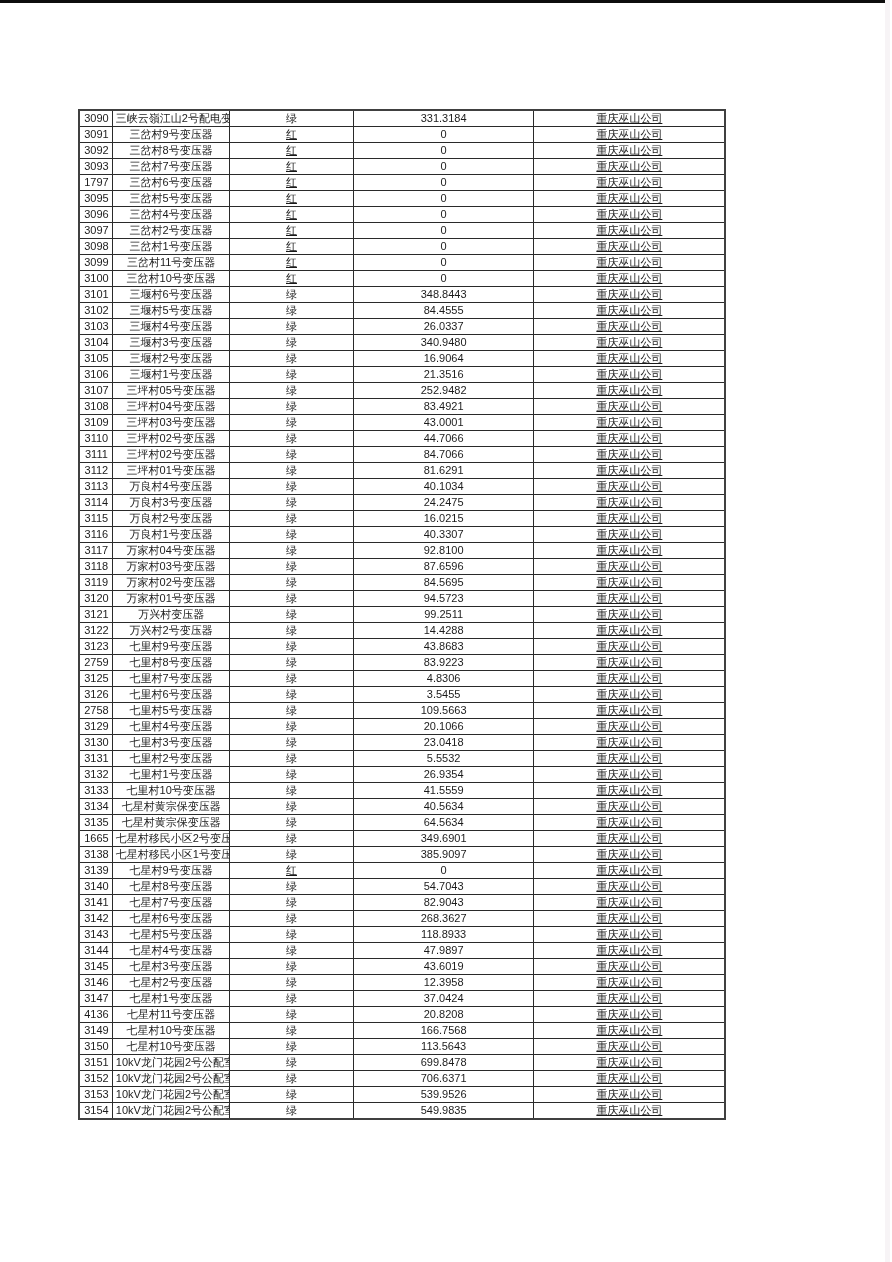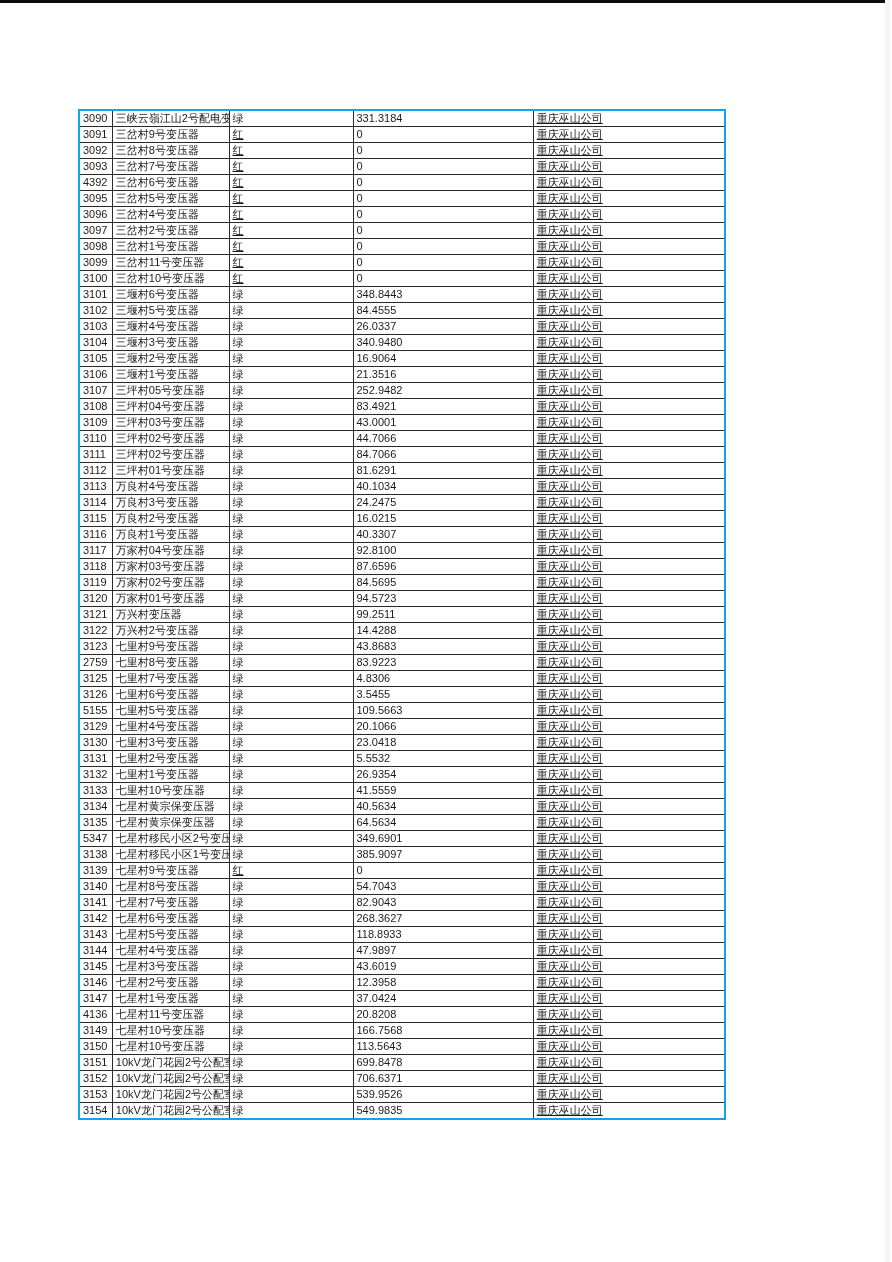--- a/index.html
+++ b/index.html
@@ -27,21 +27,22 @@
     width: 5px; height: 100%;
     background: #f7f4f6;
   }
   table.grid {
     position: absolute;
     left: 78px;
     top: 109px;
     width: 648px;
     border-collapse: collapse;
     table-layout: fixed;
-    border: 2px solid #0ea5e9;
+    border: 2px solid #404040;
+    text-align: center;
   }
   table.grid td {
     border: 1px solid #2a2a2a;
     height: 15px;
     padding: 0 2px 0 3px;
     font-size: 11px;
     line-height: 15px;
     color: #1b1b1b;
     white-space: nowrap;
     overflow: hidden;
@@ -92,21 +93,21 @@
           <td class="c-company u">重庆巫山公司</td>
         </tr>
         <tr>
           <td class="c-id">3093</td>
           <td class="c-name">三岔村7号变压器</td>
           <td class="c-status u">红</td>
           <td class="c-value">0</td>
           <td class="c-company u">重庆巫山公司</td>
         </tr>
         <tr>
-          <td class="c-id">4392</td>
+          <td class="c-id">1797</td>
           <td class="c-name">三岔村6号变压器</td>
           <td class="c-status u">红</td>
           <td class="c-value">0</td>
           <td class="c-company u">重庆巫山公司</td>
         </tr>
         <tr>
           <td class="c-id">3095</td>
           <td class="c-name">三岔村5号变压器</td>
           <td class="c-status u">红</td>
           <td class="c-value">0</td>
@@ -323,21 +324,21 @@
           <td class="c-company u">重庆巫山公司</td>
         </tr>
         <tr>
           <td class="c-id">3126</td>
           <td class="c-name">七里村6号变压器</td>
           <td class="c-status">绿</td>
           <td class="c-value">3.5455</td>
           <td class="c-company u">重庆巫山公司</td>
         </tr>
         <tr>
-          <td class="c-id">5155</td>
+          <td class="c-id">2758</td>
           <td class="c-name">七里村5号变压器</td>
           <td class="c-status">绿</td>
           <td class="c-value">109.5663</td>
           <td class="c-company u">重庆巫山公司</td>
         </tr>
         <tr>
           <td class="c-id">3129</td>
           <td class="c-name">七里村4号变压器</td>
           <td class="c-status">绿</td>
           <td class="c-value">20.1066</td>
@@ -379,21 +380,21 @@
           <td class="c-company u">重庆巫山公司</td>
         </tr>
         <tr>
           <td class="c-id">3135</td>
           <td class="c-name">七星村黄宗保变压器</td>
           <td class="c-status">绿</td>
           <td class="c-value">64.5634</td>
           <td class="c-company u">重庆巫山公司</td>
         </tr>
         <tr>
-          <td class="c-id">5347</td>
+          <td class="c-id">1665</td>
           <td class="c-name">七星村移民小区2号变压器</td>
           <td class="c-status">绿</td>
           <td class="c-value">349.6901</td>
           <td class="c-company u">重庆巫山公司</td>
         </tr>
         <tr>
           <td class="c-id">3138</td>
           <td class="c-name">七星村移民小区1号变压器</td>
           <td class="c-status">绿</td>
           <td class="c-value">385.9097</td>

